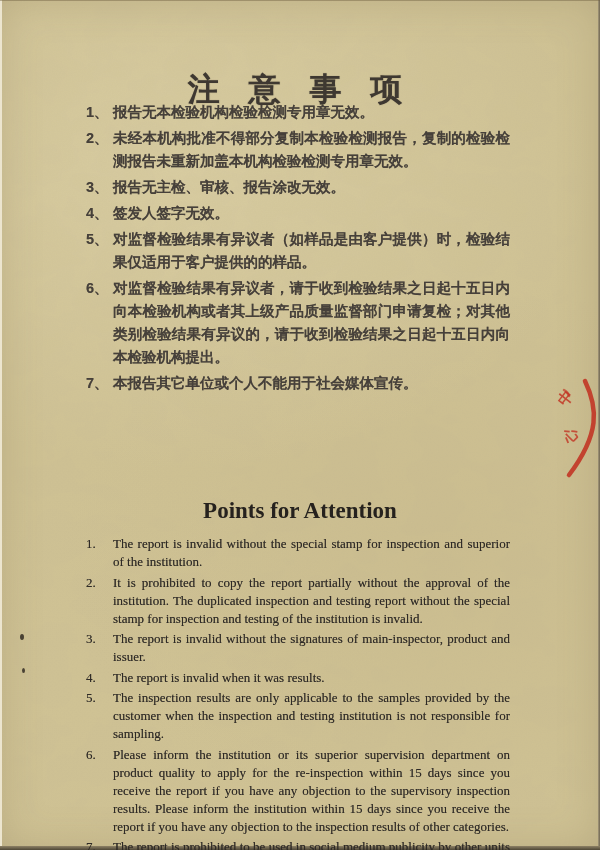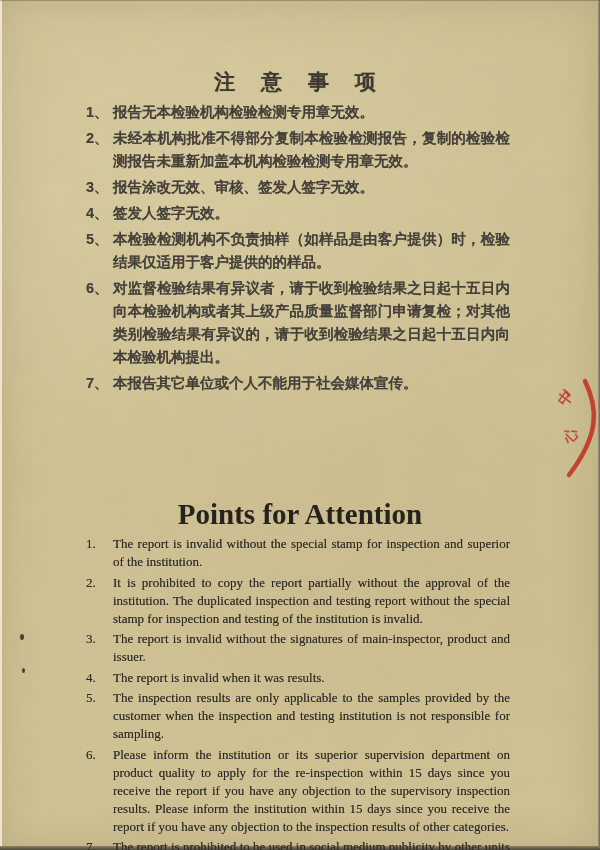--- a/index.html
+++ b/index.html
@@ -22,42 +22,42 @@
   .texture{position:absolute;inset:0;width:100%;height:100%;pointer-events:none;}
   
   .edge-left{position:absolute;left:0;top:0;bottom:0;width:2px;background:#ece5cf;}
   .edge-right{position:absolute;right:0;top:0;bottom:0;width:2px;background:linear-gradient(to right,#a4997c,#6e6450);}
   .edge-bottom{position:absolute;left:0;right:0;bottom:0;height:4px;background:linear-gradient(to bottom,#8d8165,#4e4736);}
   .edge-top{position:absolute;left:0;right:0;top:0;height:1px;background:rgba(110,95,65,.45);}
 
   .cn-title{
     position:absolute;top:68px;left:0;right:0;
     text-align:center;
-    font-size:21px;font-weight:700;
+    font-size:32px;font-weight:700;
     letter-spacing:10px;
     color:#3e3831;
     text-shadow:0 0 1px rgba(62,56,49,.45);
   }
   .cn-list{
     position:absolute;top:101px;left:86px;width:424px;
     margin:0;padding:0;list-style:none;
     font-size:14.5px;font-weight:600;
     color:#46403a;
     line-height:23px;
     text-shadow:0 0 .6px rgba(70,64,58,.5);
   }
   .cn-list li{display:flex;margin-bottom:3px;}
   .cn-list .num{flex:none;width:27px;}
   .cn-list .txt{flex:1;text-align:justify;}
 
   .en-title{
     position:absolute;top:498px;left:0;right:0;
     text-align:center;
     font-family:"Liberation Serif", serif;
-    font-size:29px;font-weight:700;
+    font-size:23px;font-weight:700;
     color:#26221e;
   }
   .en-list{
     position:absolute;top:535px;left:86px;width:424px;
     margin:0;padding:0;list-style:none;
     font-family:"Liberation Serif", serif;
     font-size:13px;
     color:#2e2a26;
     line-height:18px;
     text-shadow:0 0 .5px rgba(46,42,38,.55);
@@ -101,29 +101,29 @@
     <li>
         <span class="num">1、</span>
         <span class="txt">报告无本检验机构检验检测专用章无效。</span>
       </li>
     <li>
         <span class="num">2、</span>
         <span class="txt">未经本机构批准不得部分复制本检验检测报告，复制的检验检测报告未重新加盖本机构检验检测专用章无效。</span>
       </li>
     <li>
         <span class="num">3、</span>
-        <span class="txt">报告涂改无效、审核、签发人签字无效。</span>
+        <span class="txt">报告无主检、审核、报告涂改无效。</span>
       </li>
     <li>
         <span class="num">4、</span>
         <span class="txt">签发人签字无效。</span>
       </li>
     <li>
         <span class="num">5、</span>
-        <span class="txt">本检验检测机构不负责抽样（如样品是由客户提供）时，检验结果仅适用于客户提供的的样品。</span>
+        <span class="txt">对监督检验结果有异议者（如样品是由客户提供）时，检验结果仅适用于客户提供的的样品。</span>
       </li>
     <li>
         <span class="num">6、</span>
         <span class="txt">对监督检验结果有异议者，请于收到检验结果之日起十五日内向本检验机构或者其上级产品质量监督部门申请复检；对其他类别检验结果有异议的，请于收到检验结果之日起十五日内向本检验机构提出。</span>
       </li>
     <li>
         <span class="num">7、</span>
         <span class="txt">本报告其它单位或个人不能用于社会媒体宣传。</span>
       </li>
   </ol>

